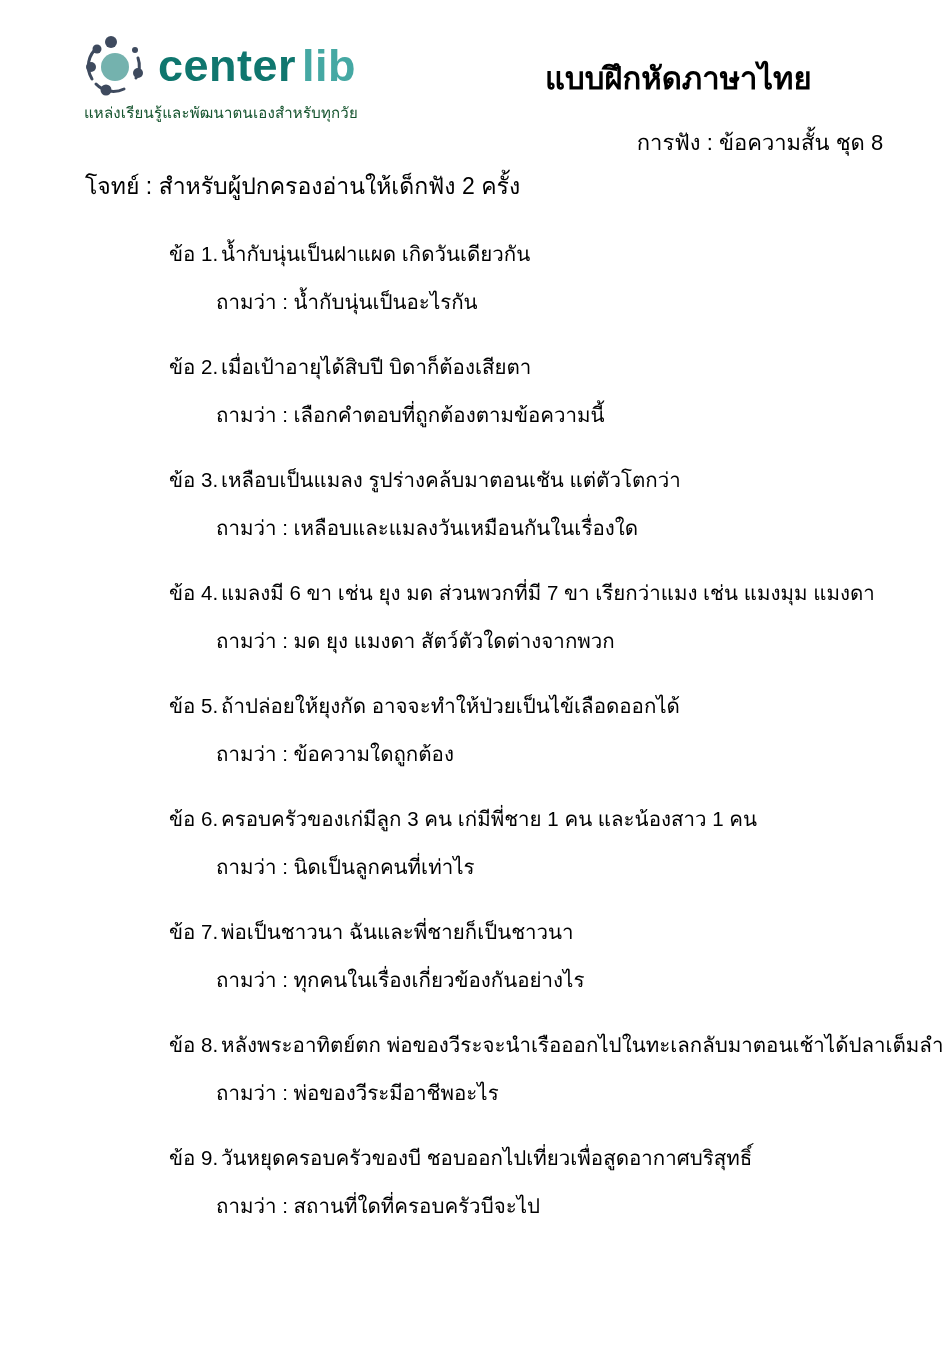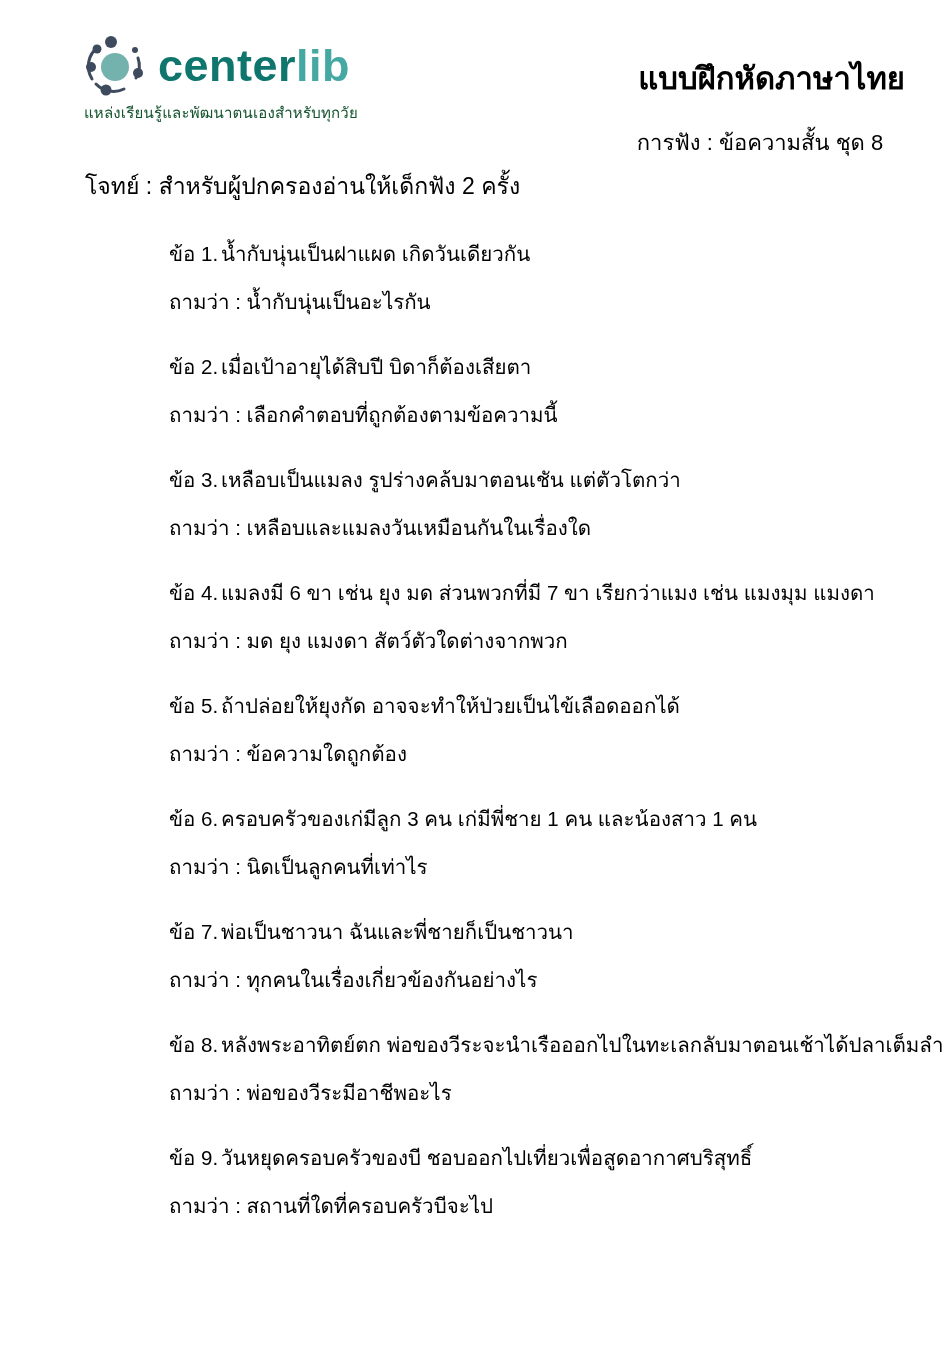--- a/index.html
+++ b/index.html
@@ -17,33 +17,33 @@
   .logo { position: absolute; left: 84px; top: 34px; }
   .logo-row { display: flex; align-items: center; gap: 10px; }
   .logo-icon { width: 64px; height: 64px; }
   .wordmark {
     font-size: 45px;
     font-weight: bold;
     letter-spacing: 0.5px;
     line-height: 64px;
   }
   .wm-center { color: #0f766e; }
-  .wm-lib { color: #45a8a3; }
+  .wm-lib { color: #45a8a3; margin-left: 6px; }
   .tagline {
     margin-top: 3px;
     font-size: 15px;
     color: #14532d;
     letter-spacing: 0.2px;
   }
 
   
   .doc-title {
     position: absolute;
     left: 545px; top: 56px; width: 360px;
-    text-align: right;
+    text-align: left;
     font-size: 31px;
     font-weight: bold;
     line-height: 46px;
   }
   .doc-subtitle {
     position: absolute;
     left: 580px; top: 126px; width: 360px;
     text-align: center;
     font-size: 22px;
     line-height: 34px;
@@ -57,21 +57,21 @@
     line-height: 36px;
   }
 
   
   .items { position: absolute; left: 145px; top: 238px; width: 780px; }
   .item { margin-bottom: 34px; font-size: 20.5px; }
   .item-main { display: flex; line-height: 31px; margin-left: 24px; }
   .item-number { flex: 0 0 52px; white-space: nowrap; }
   .item-statement { white-space: nowrap; }
   .item-question {
-    margin-left: 24px;
+    margin-left: 71px;
     margin-top: 17px;
     line-height: 31px;
     white-space: nowrap;
   }
 </style>
 </head>
 <body>
 
 <div class="page">
 

